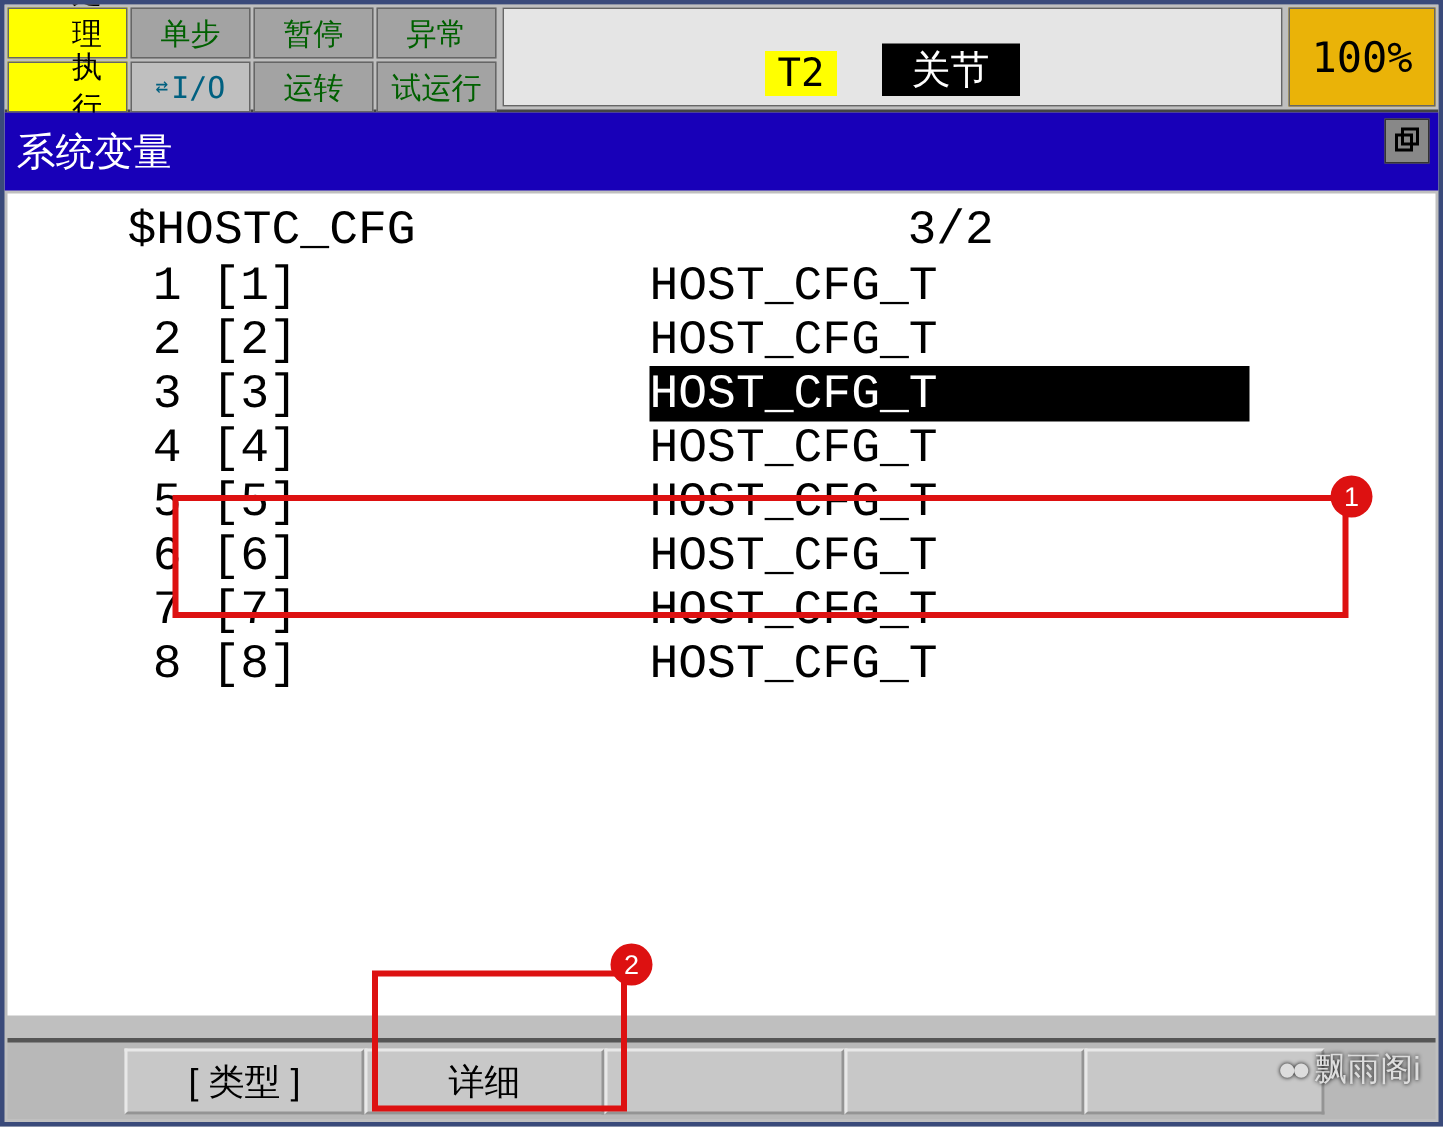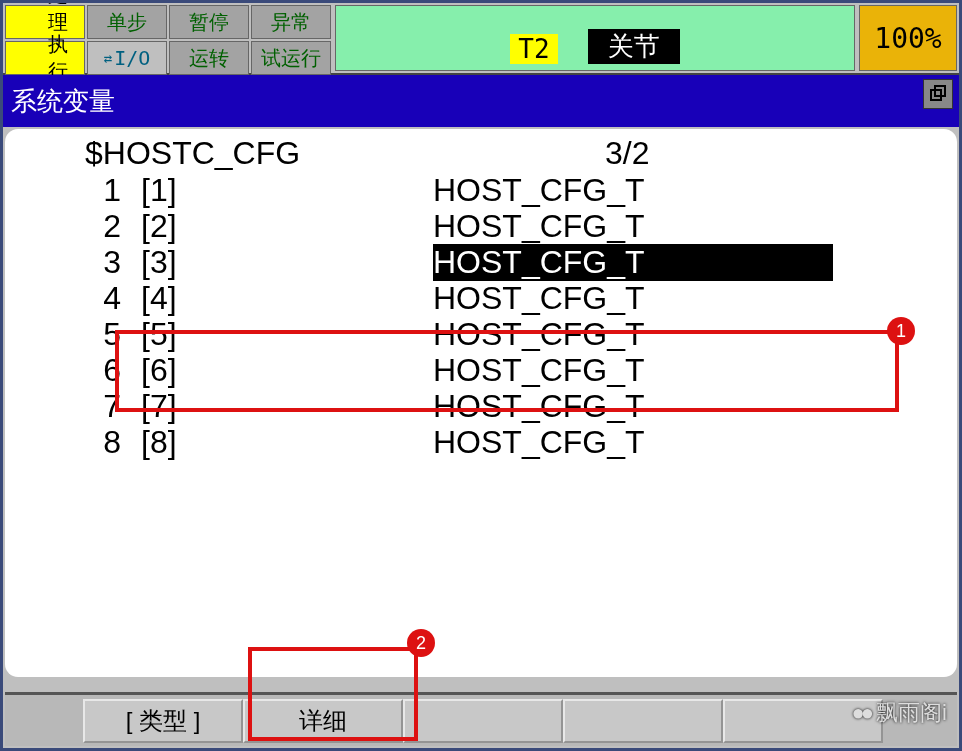--- a/index.html
+++ b/index.html
@@ -32,21 +32,21 @@
     font-size: 20px;
     border: 1px solid #666;
     cursor: pointer;
   }
   .yellow { background: #ffff00; color: #000; padding-left: 42px; }
   .green { background: #a3a3a3; color: #006000; }
   .io-cell { color: #006080; background: #bfbfbf; }
   .io-cell .swap { font-size: 14px; margin-right: 2px; }
   .status-mid {
     flex: 1;
-    background: #86efac;
+    background: #e5e5e5;
     margin: 2px;
     border: 1px solid #666;
     display: flex;
     align-items: flex-end;
     justify-content: center;
     gap: 30px;
     padding-bottom: 6px;
     font-size: 26px;
     font-family: monospace;
   }
@@ -82,25 +82,24 @@
     background: #888;
     border: 1px solid #333;
     display:flex;align-items:center;justify-content:center;
   }
   .titlebar .wmicon svg { width: 20px; height: 20px; }
   .main {
     background: #fff;
     margin: 2px 2px 0 2px;
     height: 548px;
     padding: 6px 0 0 0;
-    font-family: Liberation Sans, sans-serif;
+    font-family: Liberation Mono, monospace;
     font-size: 32px;
     position: relative;
     overflow: hidden;
-    border-radius: 13px;
   }
   .var-header {
     display: flex;
     padding-left: 80px;
   }
   .var-header .name { width: 520px; }
   .var-header .pos { }
   .rows { padding-left: 80px; }
   .row {
     display: flex;

